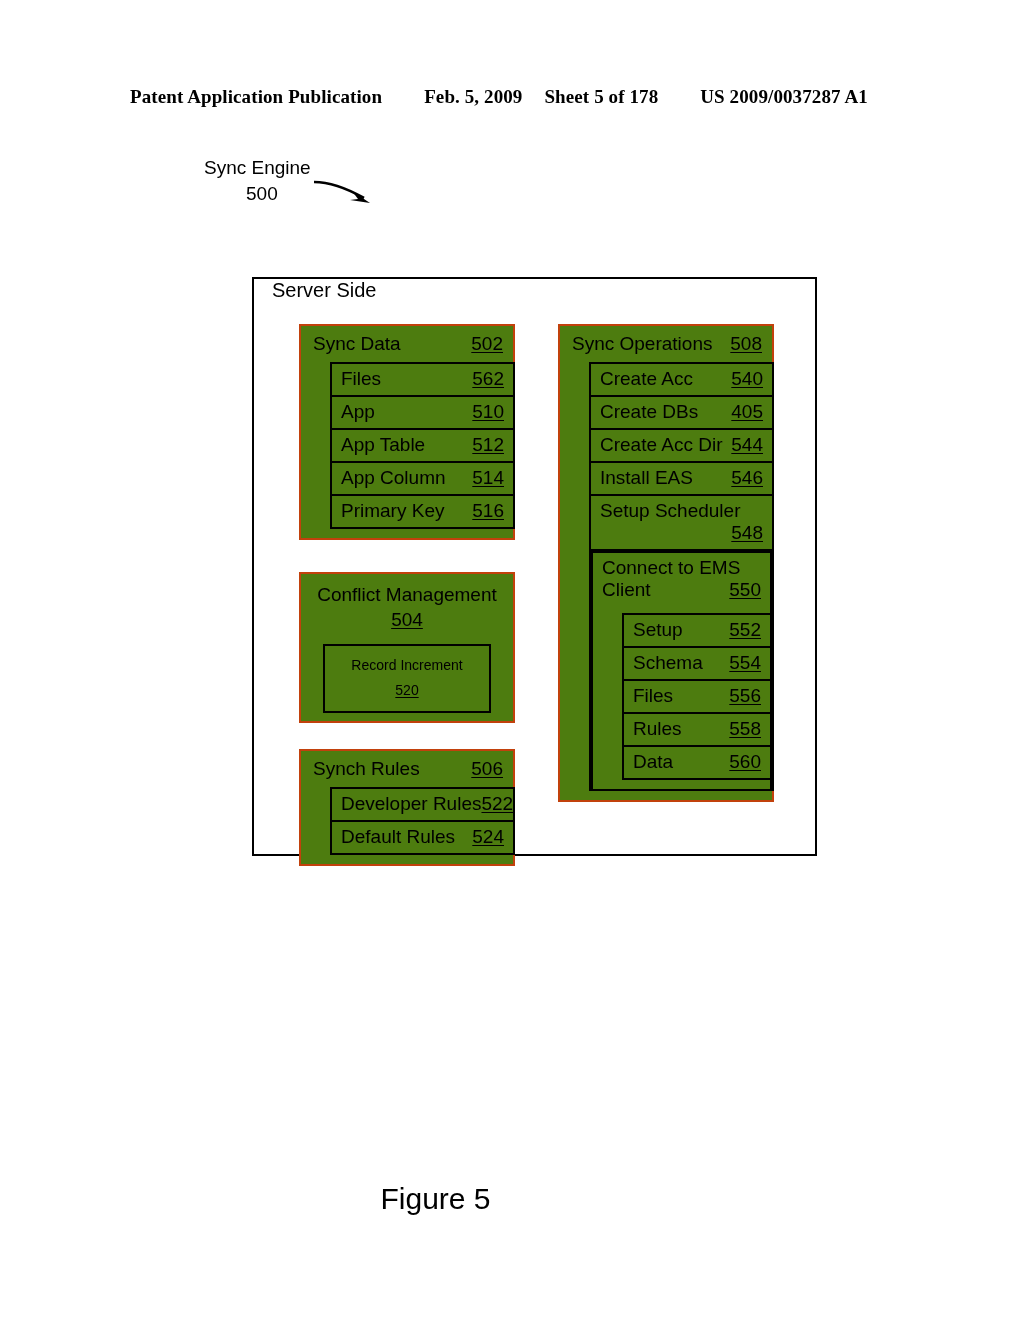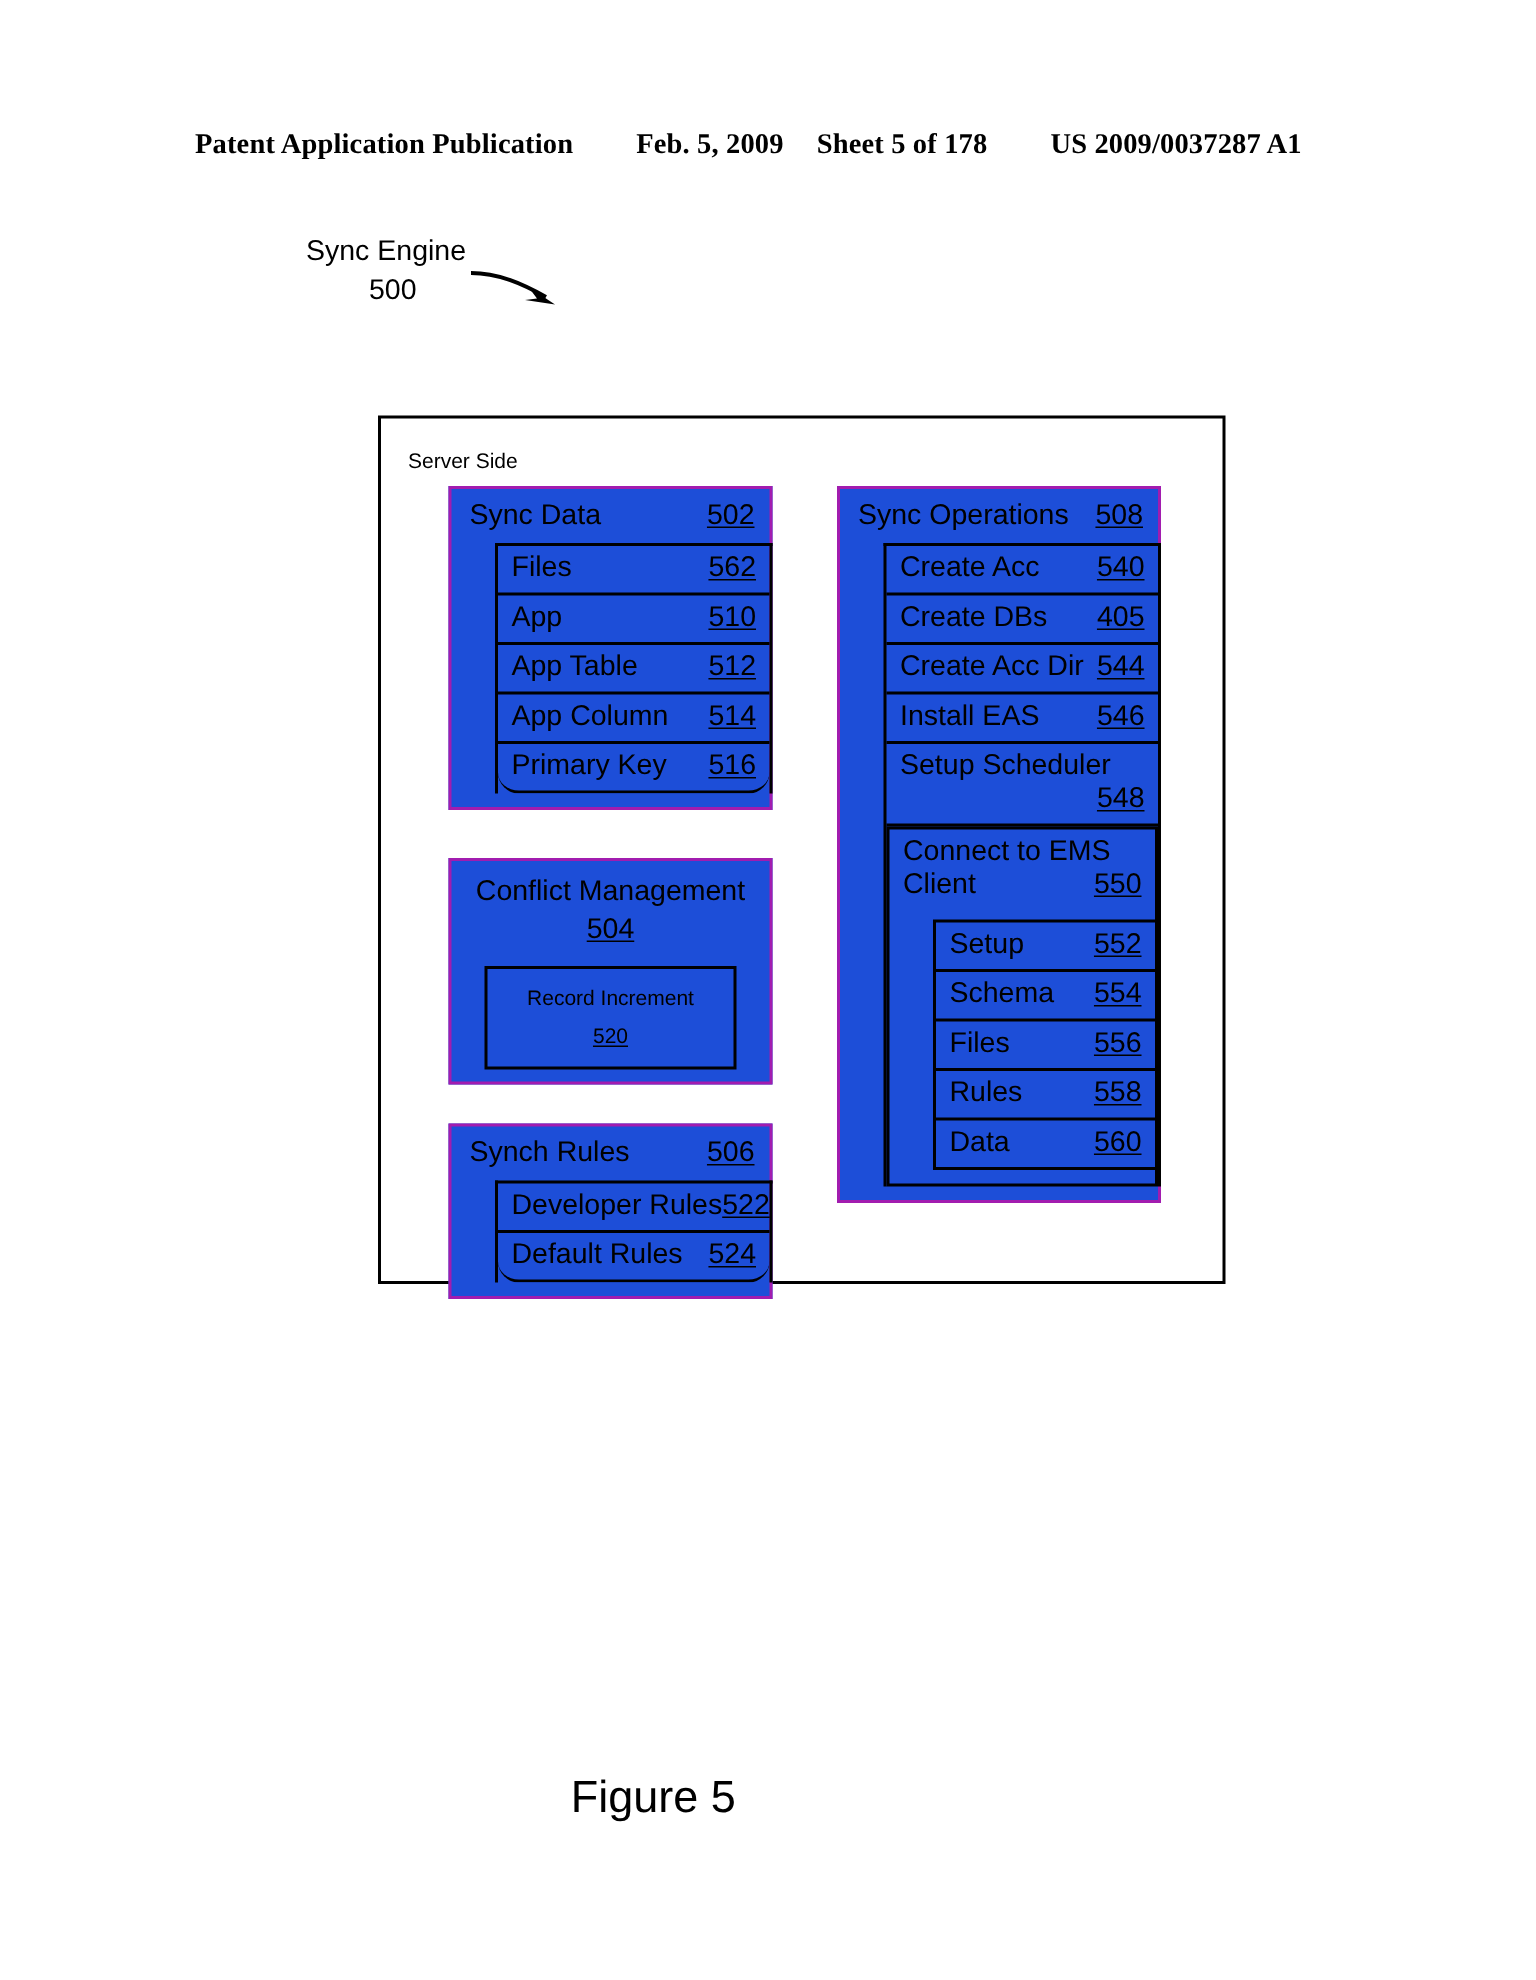--- a/index.html
+++ b/index.html
@@ -61,22 +61,22 @@
     left: 252px;
     top: 277px;
     width: 565px;
     height: 579px;
     border: 2px solid #000;
     box-sizing: border-box;
   }
   .server-side-label {
     position: absolute;
     left: 18px;
-    top: 20px;
-    font-size: 14px;
+    top: 0;
+    font-size: 20px;
   }
 
   .columns {
     position: absolute;
     left: 0;
     top: 45px;
     width: 100%;
     height: 534px;
   }
 
@@ -87,23 +87,23 @@
     width: 216px;
   }
   .col-right {
     position: absolute;
     left: 304px;
     top: 0;
     width: 216px;
   }
 
   .group {
-    border: 2px solid #a21caf;
-    box-sizing: border-box;
-    background: #1d4ed8;
+    border: 2px solid #c2410c;
+    box-sizing: border-box;
+    background: #4d7c0f;
     padding-bottom: 9px;
   }
   .group-title {
     display: flex;
     align-items: baseline;
     font-size: 19px;
     padding: 7px 10px 7px 12px;
     white-space: nowrap;
   }
   .group-title .t-label { }
@@ -125,21 +125,21 @@
 
   .row {
     display: flex;
     align-items: baseline;
     font-size: 19px;
     padding: 4px 9px 5px 9px;
     border-bottom: 2px solid #000;
     white-space: nowrap;
     box-sizing: border-box;
   }
-  .row:last-child { border-bottom: 2px solid #000; border-radius: 14px; }
+  .row:last-child { border-bottom: 2px solid #000; }
   .row .r-label { }
   .row .r-num {
     margin-left: auto;
     text-decoration: underline;
     text-underline-offset: 2px;
   }
 
   
   .row.wrap {
     display: block;

